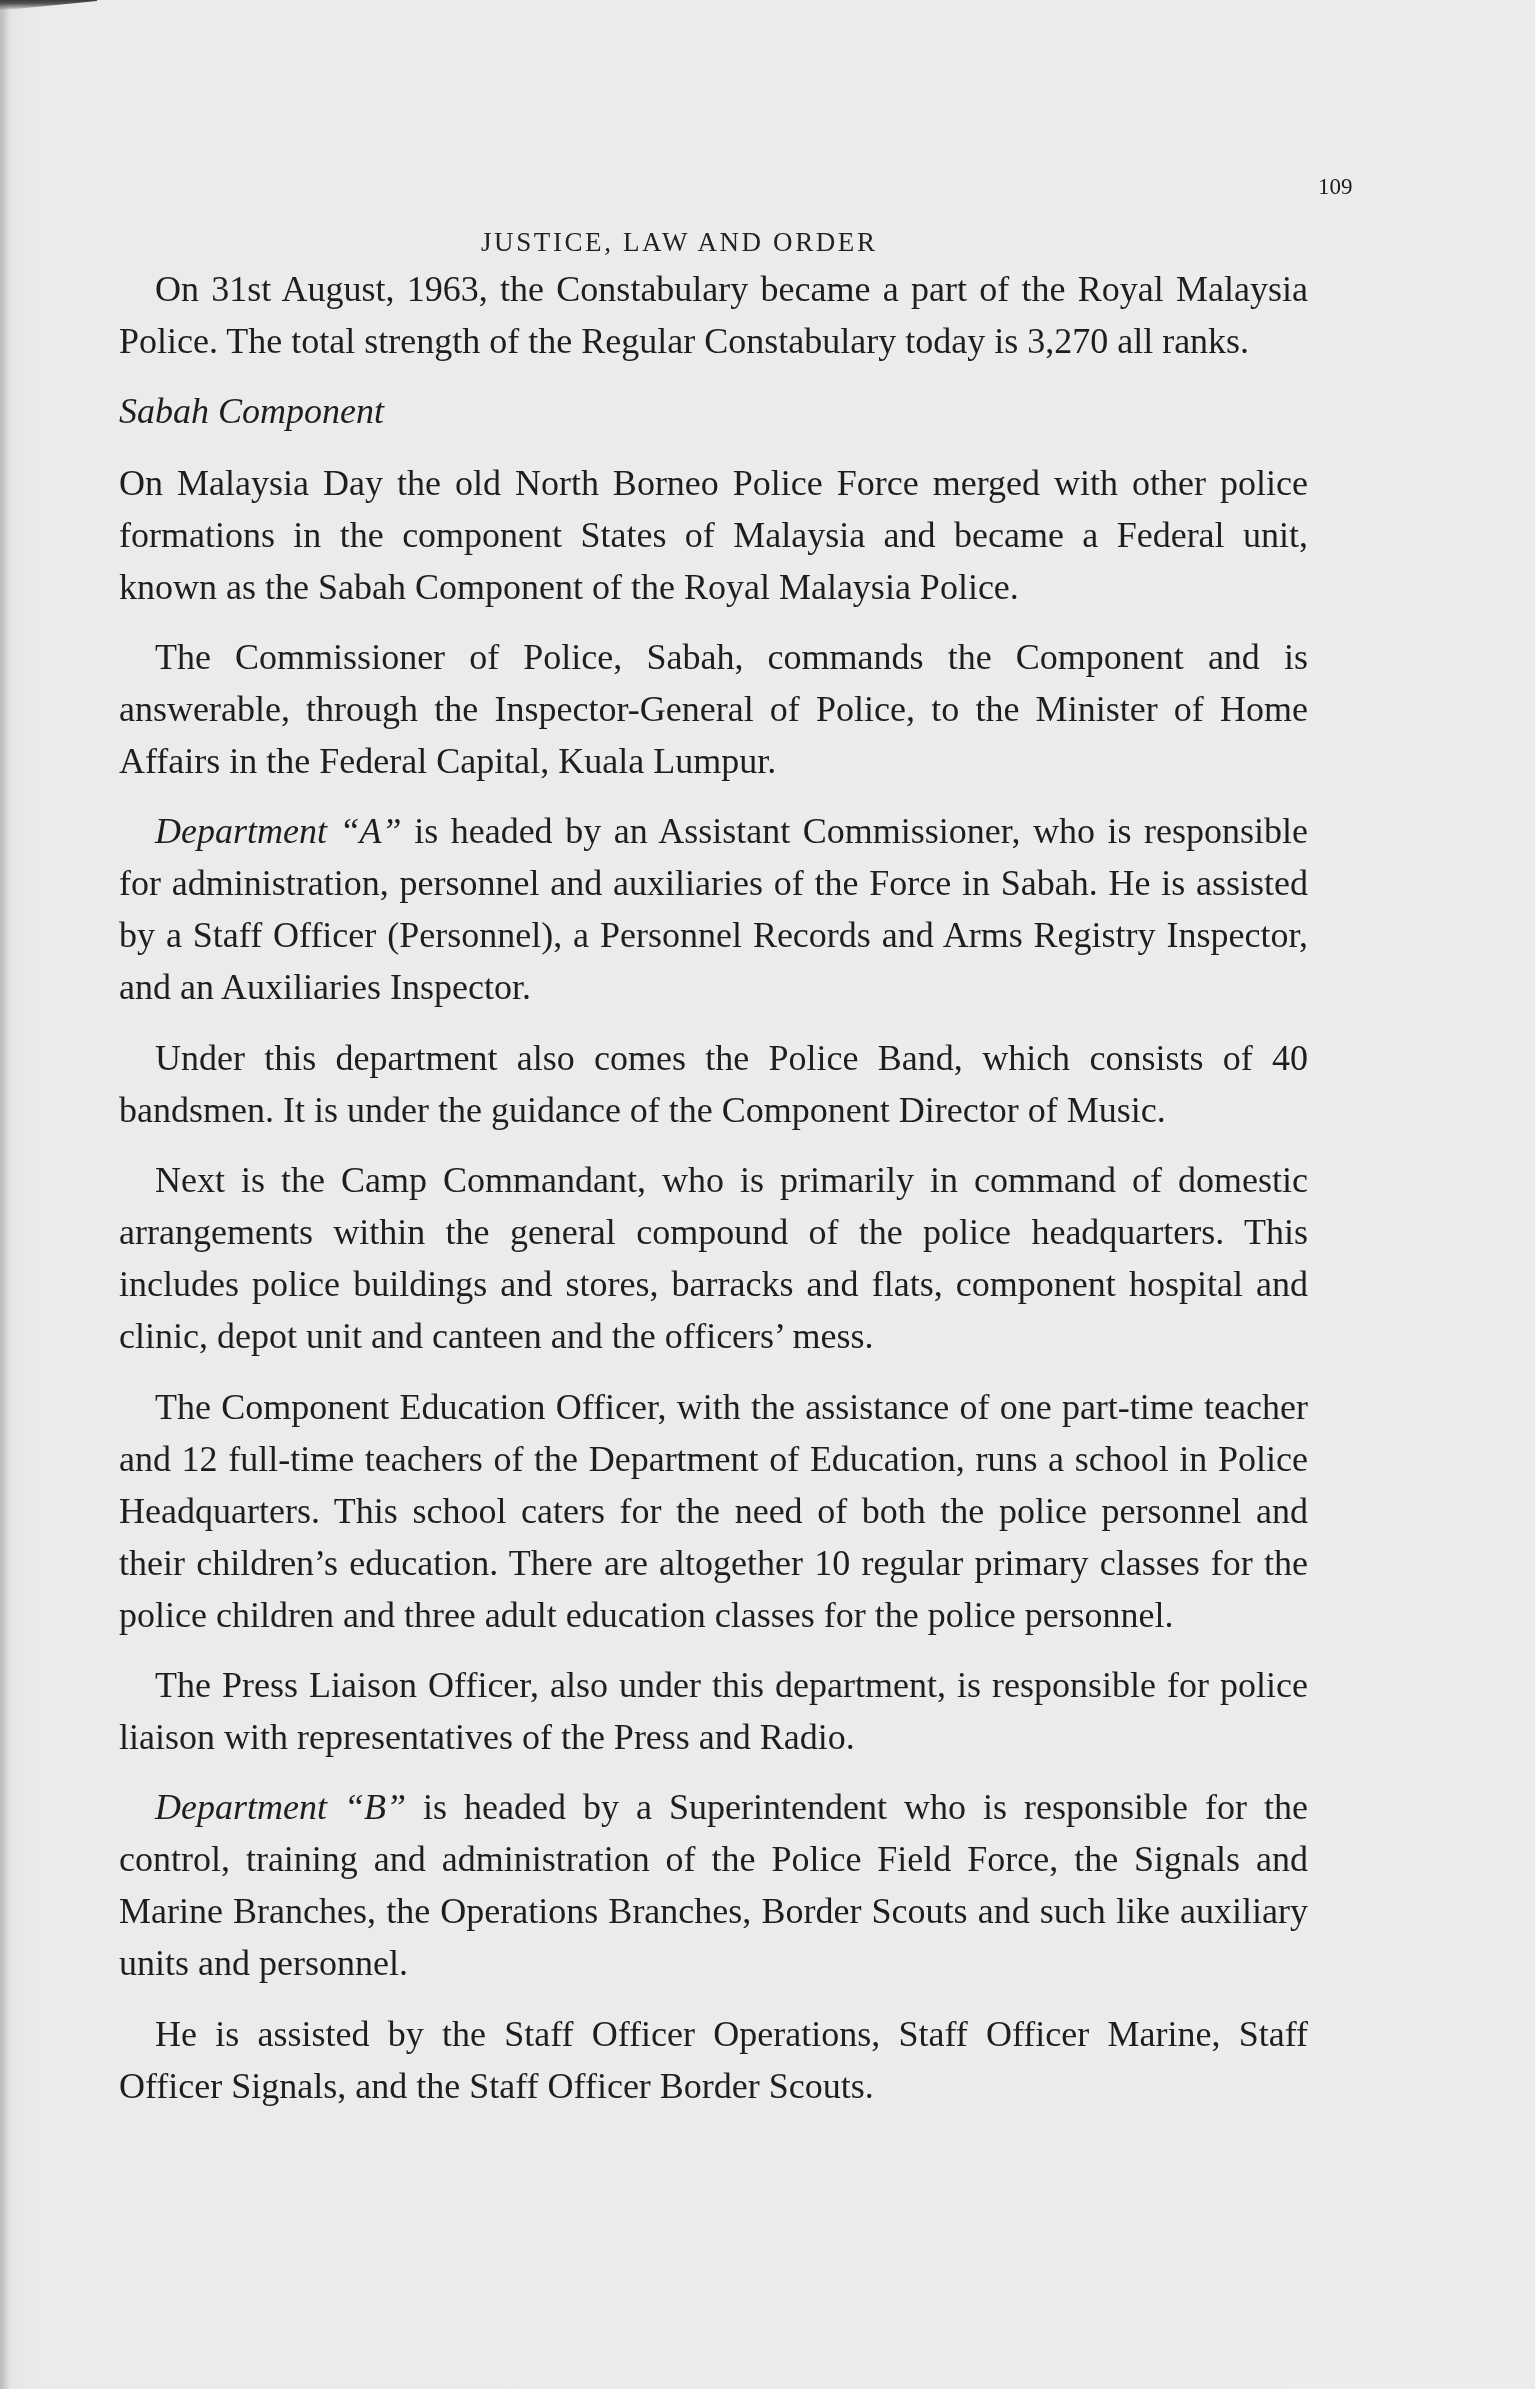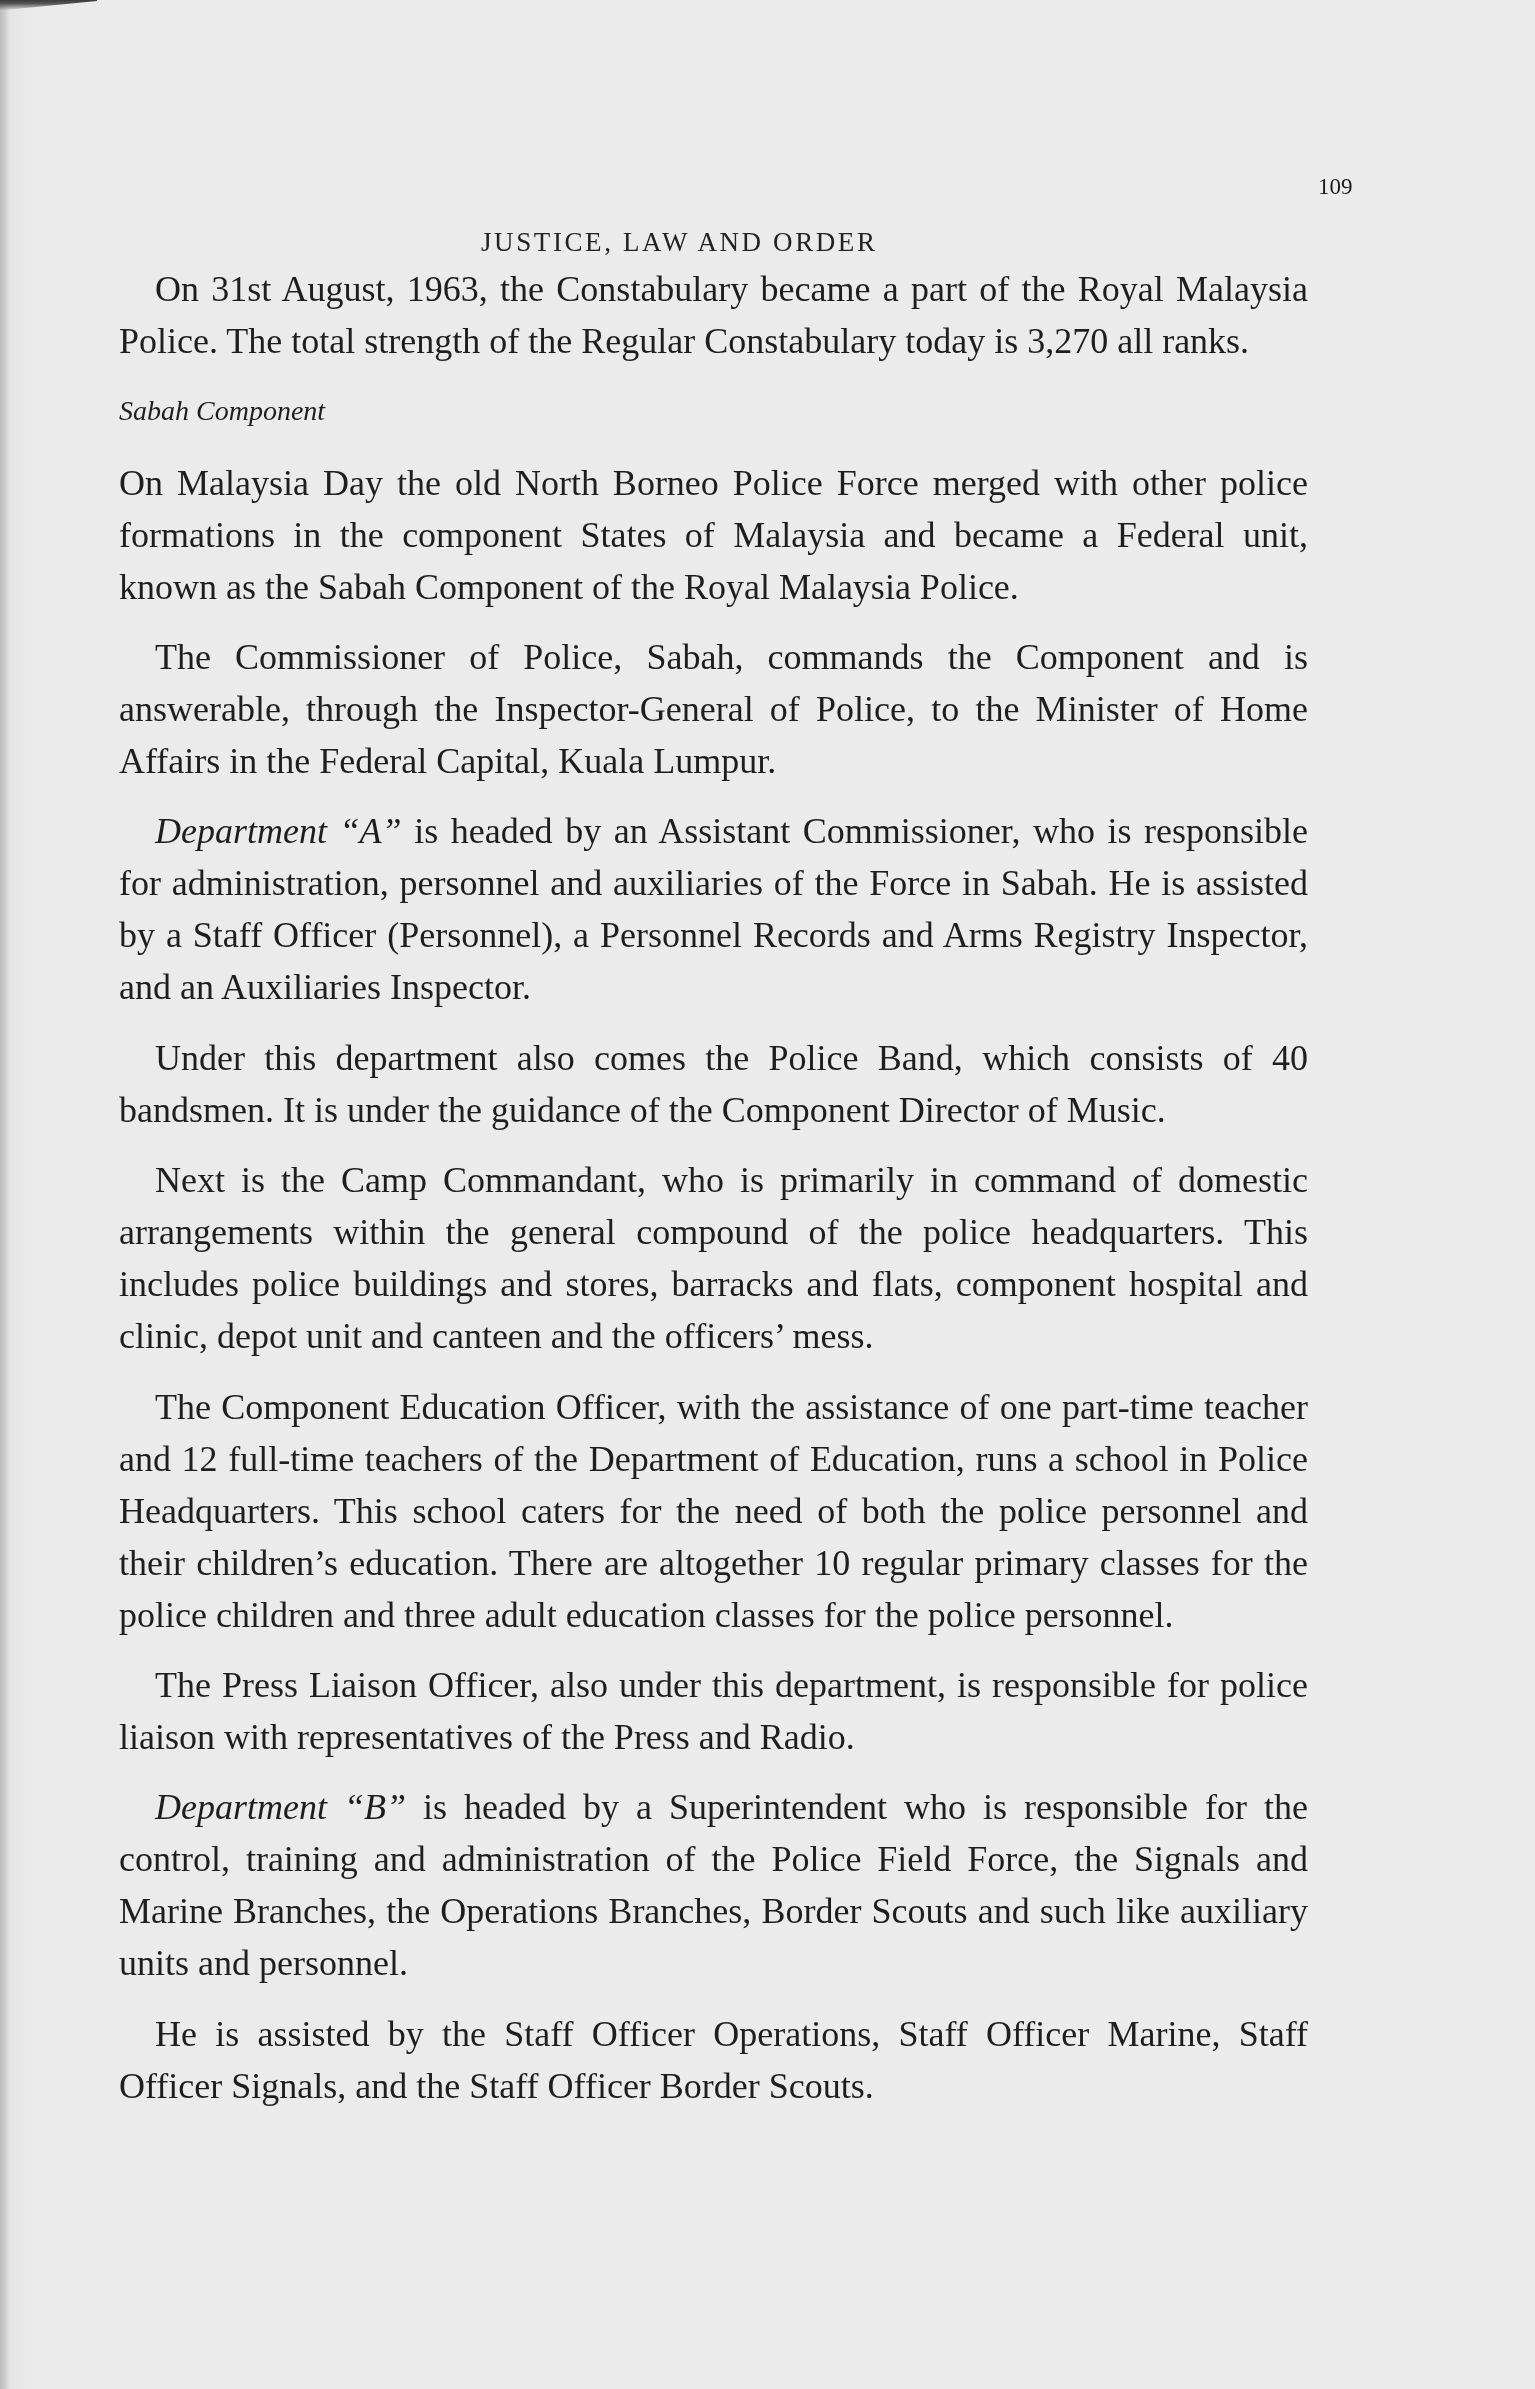--- a/index.html
+++ b/index.html
@@ -69,21 +69,21 @@
     .text-block p {
       margin: 0 0 18.4px 0;
       text-indent: 36px;
     }
     .text-block p.noindent {
       text-indent: 0;
     }
     .subheading {
       font-style: italic;
       margin: 0 0 19.3px 0;
-      font-size: 28px;
+      font-size: 36px;
     }
     .it {
       font-style: italic;
     }
     p.first {
       text-indent: 36px;
     }
   </style>
 </head>
 <body>

